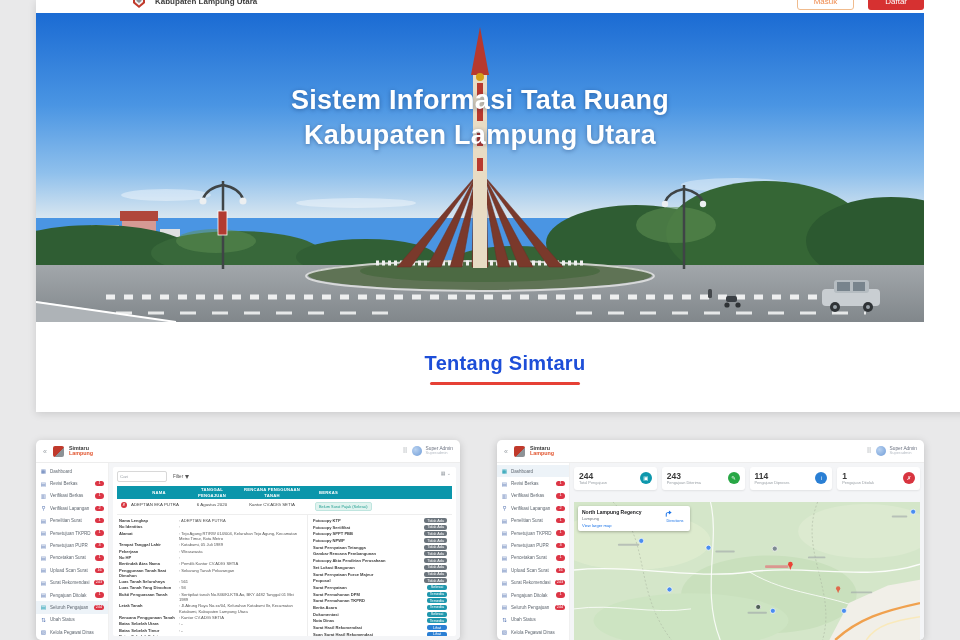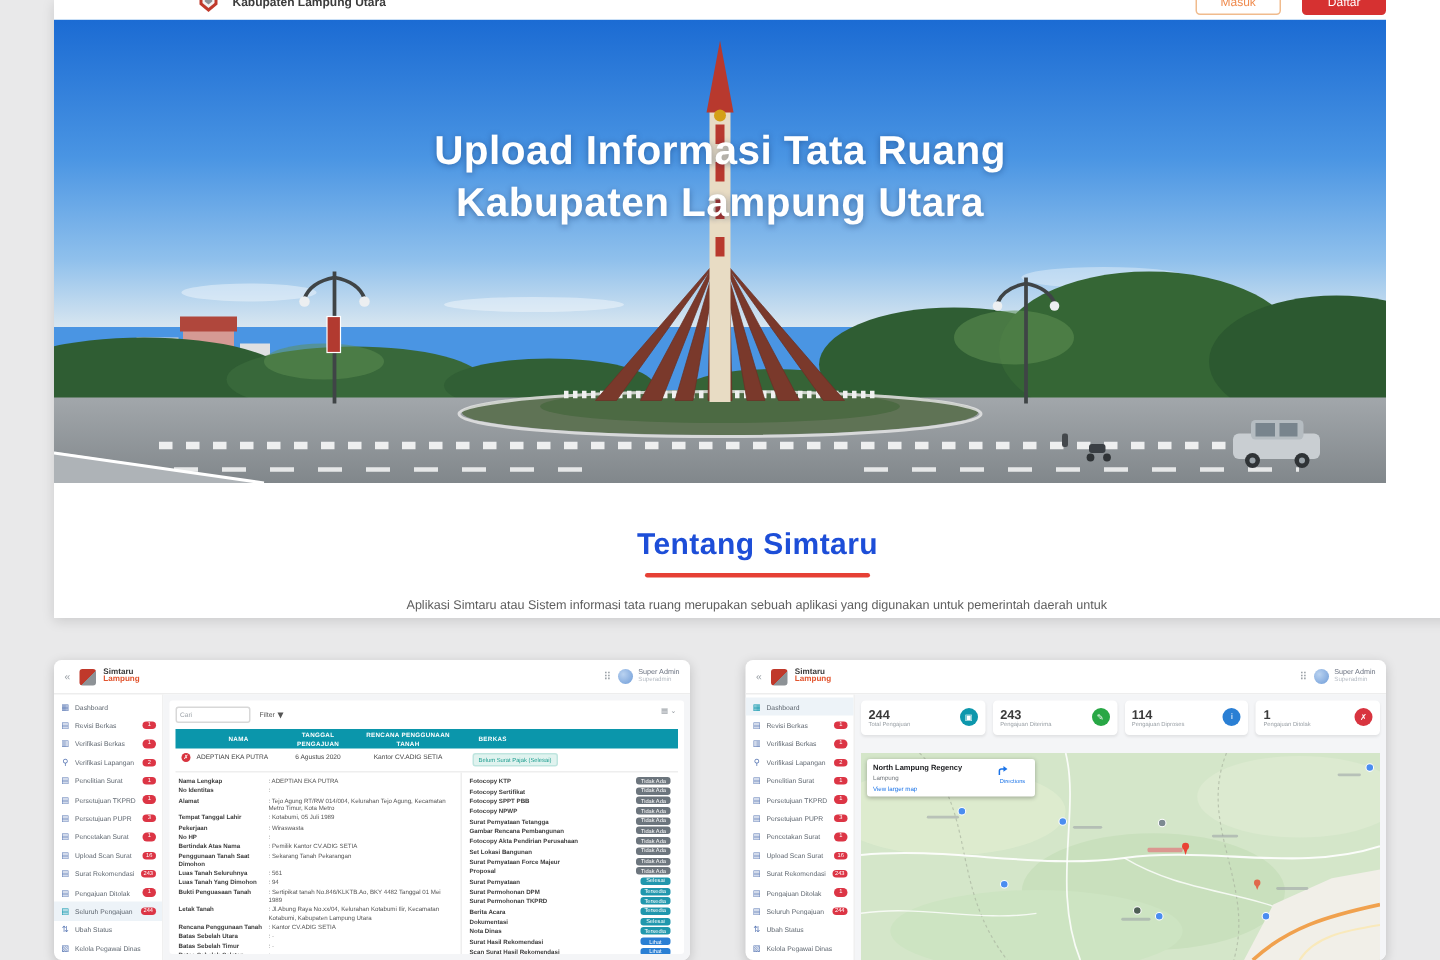--- a/index.html
+++ b/index.html
@@ -200,29 +200,28 @@
         <circle cx="799" cy="294" r="5" fill="#2f3336"></circle>
           <circle cx="832" cy="294" r="5" fill="#2f3336"></circle>
         <circle cx="799" cy="294" r="2" fill="#9aa3a9"></circle>
           <circle cx="832" cy="294" r="2" fill="#9aa3a9"></circle>
         <rect x="690" y="283" width="11" height="6" rx="2" fill="#3a3f44"></rect>
         <circle cx="691" cy="292" r="2.6" fill="#2f3336"></circle>
           <circle cx="702" cy="292" r="2.6" fill="#2f3336"></circle>
         <rect x="672" y="276" width="4" height="9" rx="1.5" fill="#44484c"></rect>
       </svg>
       <div class="hero-title">
-        <div>Upload Informasi Tata Ruang</div>
+        <div>Sistem Informasi Tata Ruang</div>
         <div>Kabupaten Lampung Utara</div>
       </div>
     </div>
 
     <div class="about">
       <div class="about-heading">Tentang Simtaru</div>
       <div class="about-underline"></div>
-      <p class="about-paragraph">Aplikasi Simtaru atau Sistem informasi tata ruang merupakan sebuah aplikasi yang digunakan untuk pemerintah daerah untuk</p>
     </div>
   </div>
 
   <div class="app-card" id="left-card">
     <div class="topbar">
       <span class="collapse-icon">«</span>
       <span class="mini-logo"></span>
       <span class="logo-text">
         <div class="logo-l1">Simtaru</div>
         <div class="logo-l2">Lampung</div>

